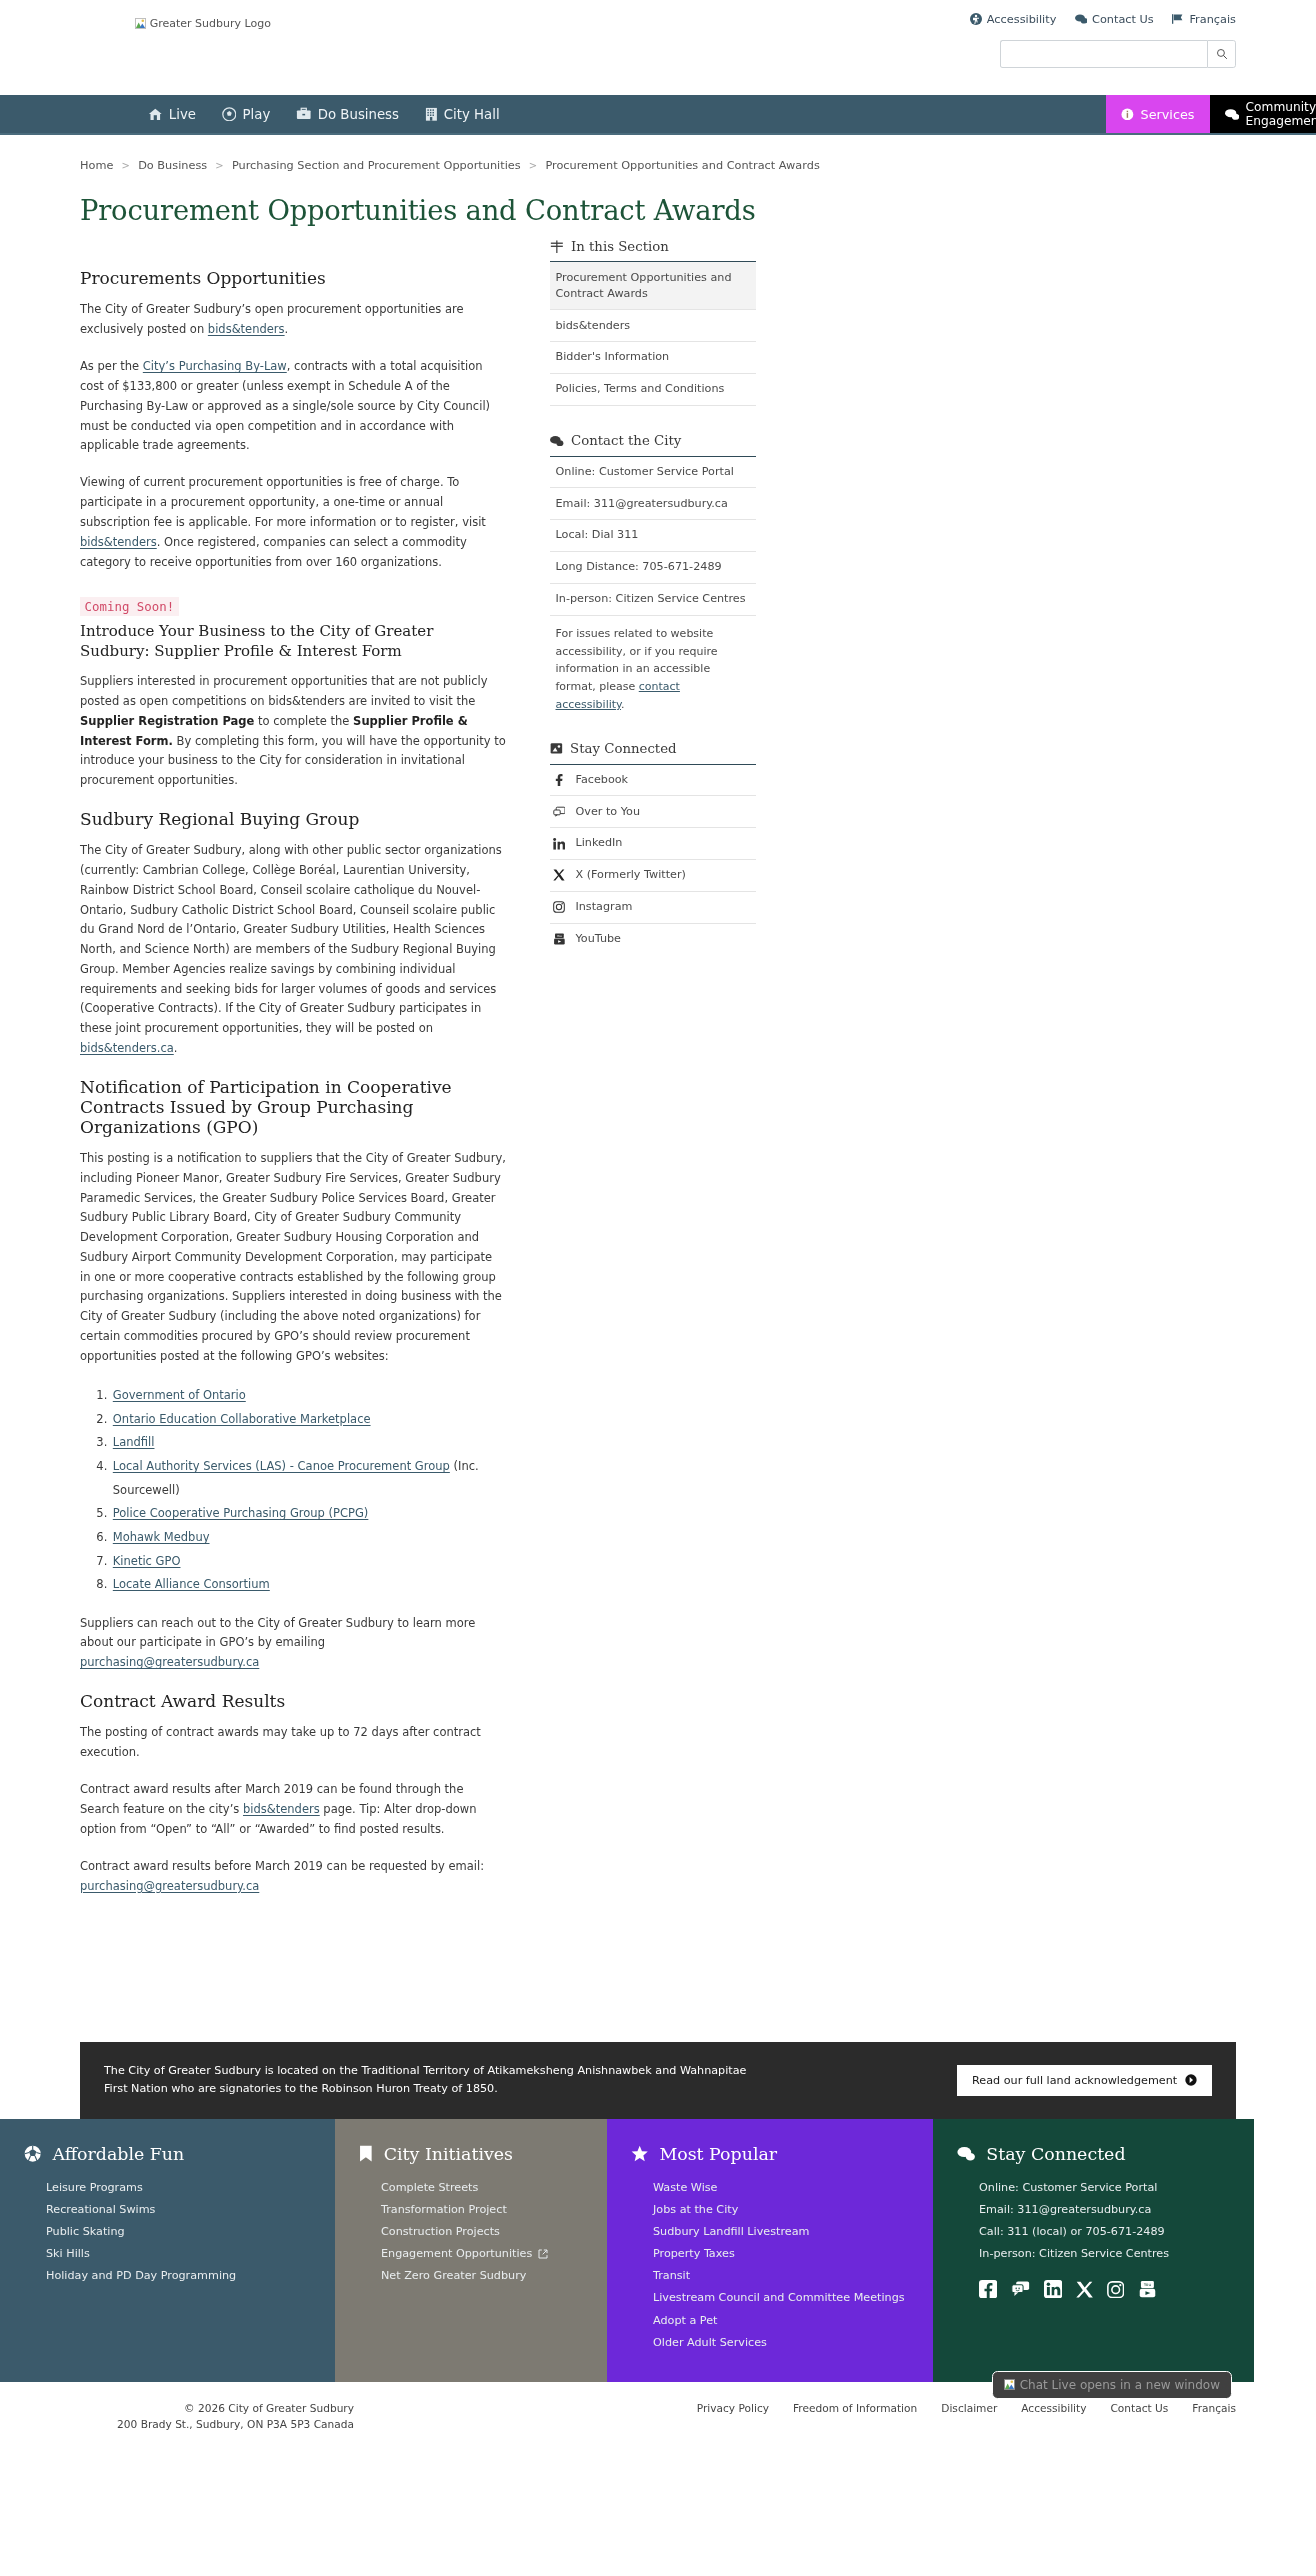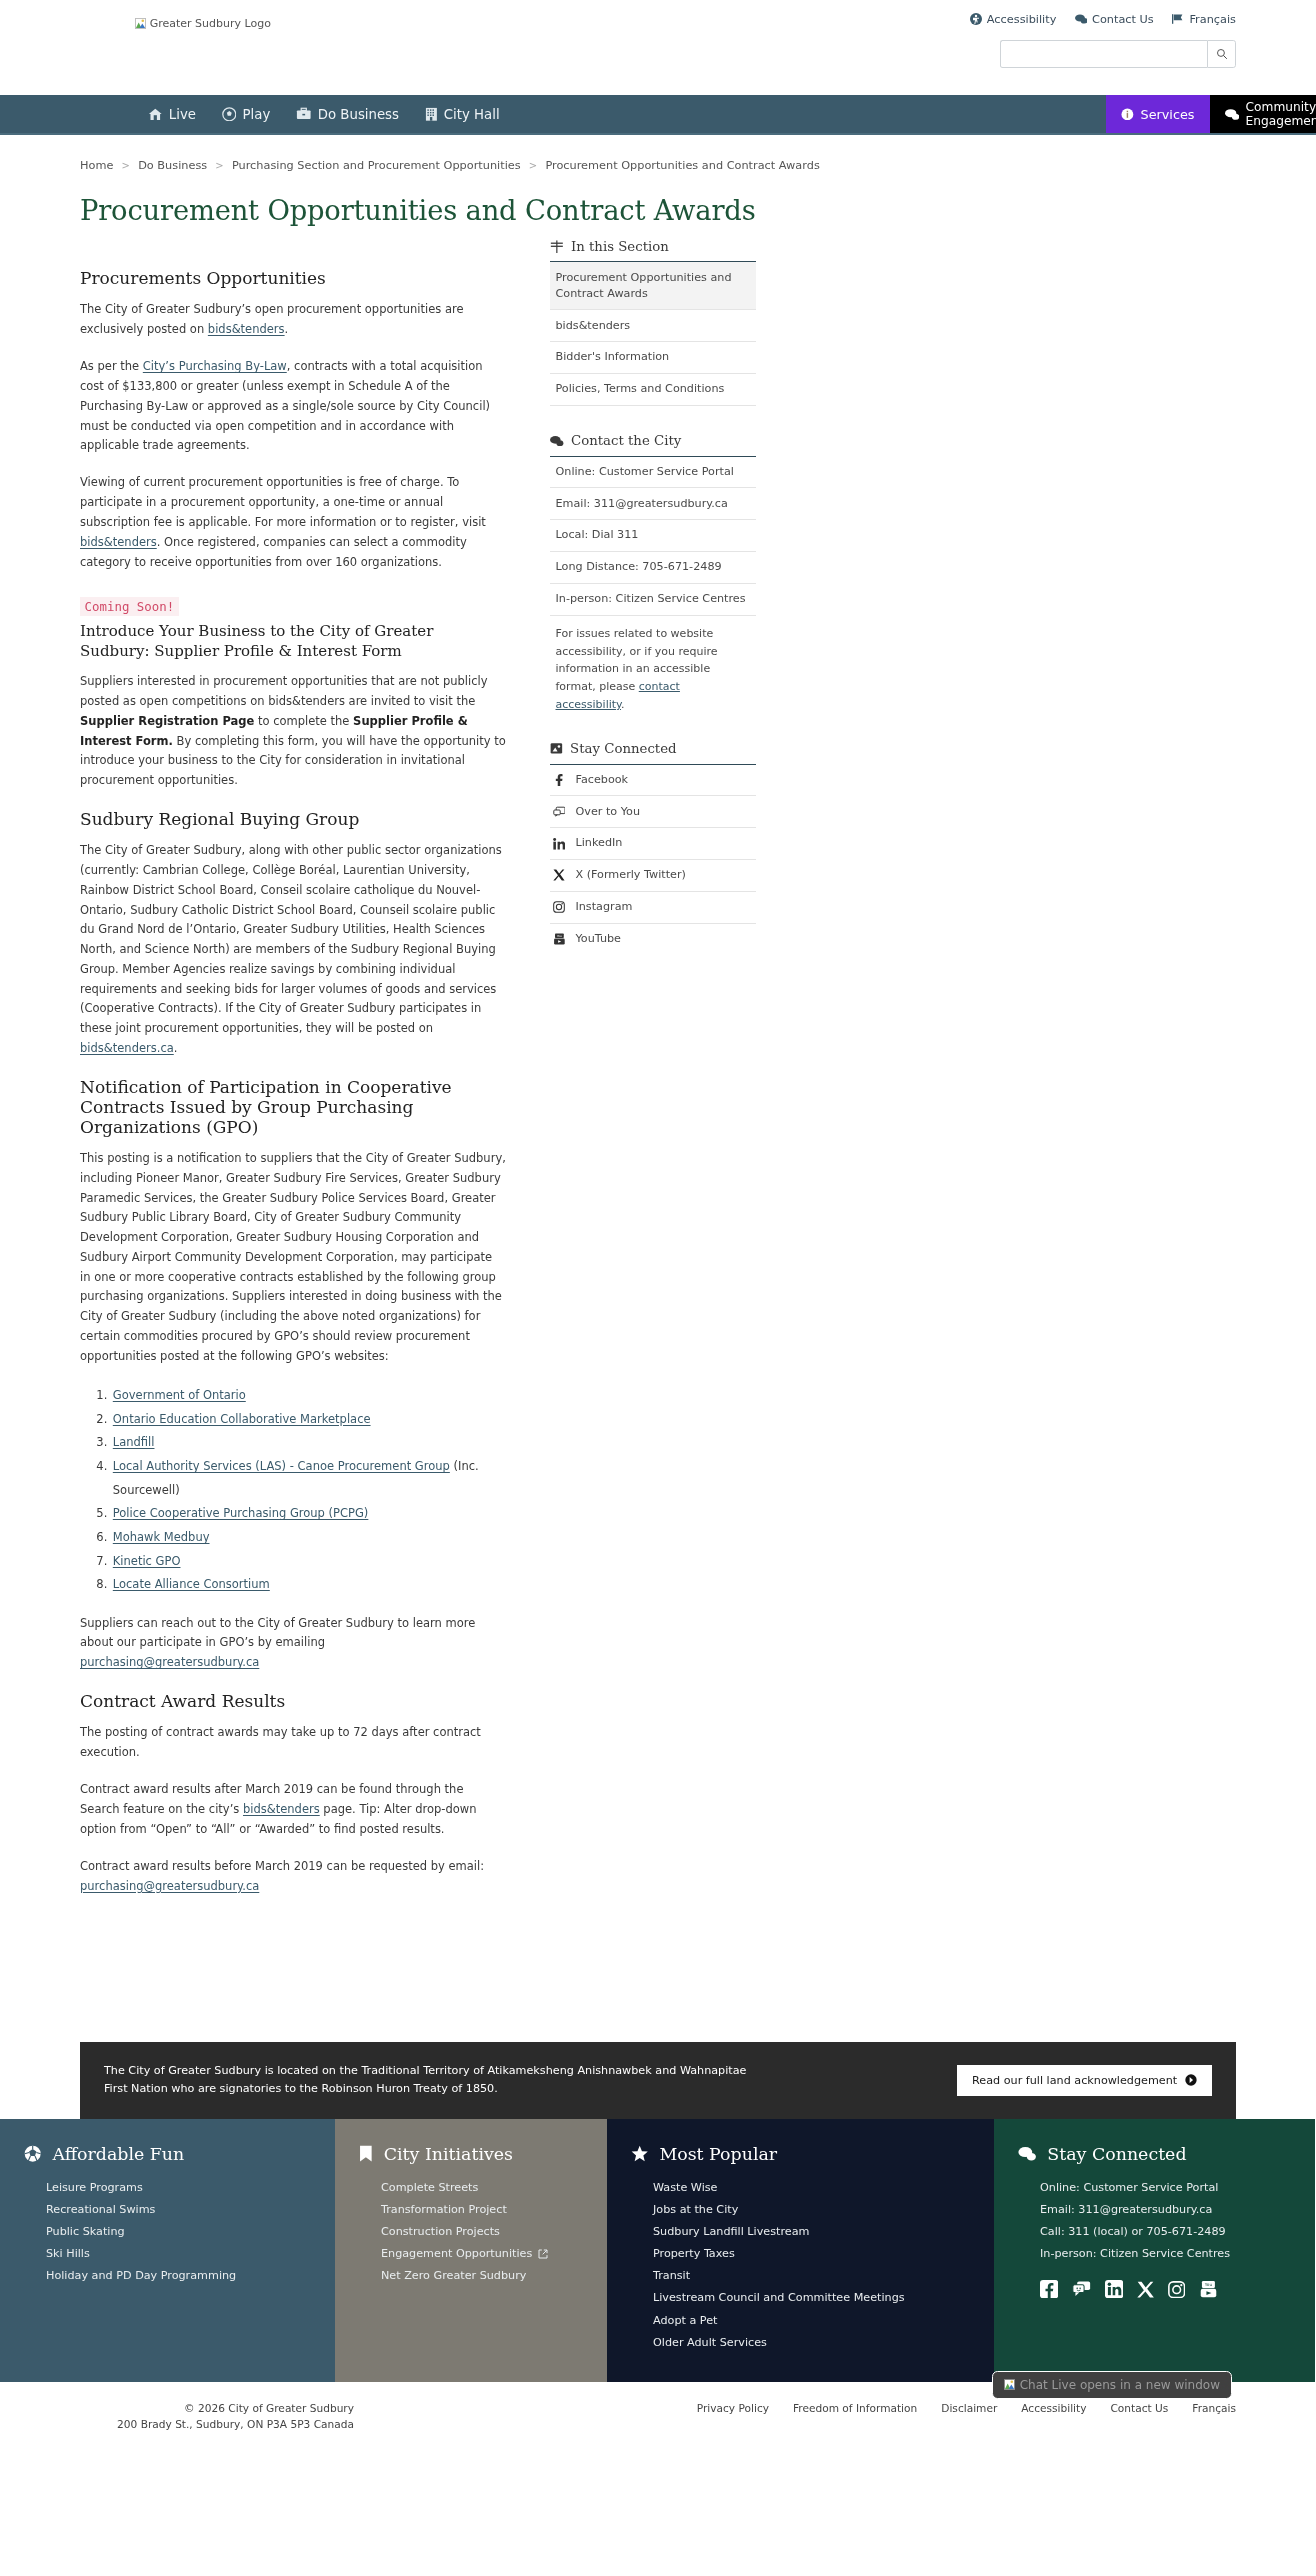--- a/index.html
+++ b/index.html
@@ -25,21 +25,21 @@
 
   .search-wrap { position:absolute; right:80px; top:40px; width:236px; height:28px; display:flex; }
   .search-input { flex:1; border:0.9px solid #cfd4d8; border-right:none; border-radius:2.7px 0 0 2.7px; height:28px; padding:0 7.3px; font-size:11px; outline:none; background:#fff; }
   .search-btn { width:29px; height:28px; border:0.9px solid #cfd4d8; border-radius:0 2.7px 2.7px 0; background:#fff; display:flex; align-items:center; justify-content:center; cursor:pointer; }
 
   
   .mainnav { height:40px; background:#3b5a6b; display:flex; align-items:stretch; border-bottom:2.7px solid #4a6b7c; }
   .nav-left { display:flex; align-items:stretch; padding-left:135px; }
   .nav-item { display:flex; align-items:center; gap:6.4px; padding:0 12.8px; color:#eef3f6; font-size:13.3px; cursor:pointer;text-align:center; }
   .nav-spacer { flex:1; }
-  .nav-services { background:#6d28d9; color:#fff; display:flex; align-items:center; gap:6.4px; padding:0 15.5px; font-size:12.8px; cursor:pointer; }
+  .nav-services { background:#d946ef; color:#fff; display:flex; align-items:center; gap:6.4px; padding:0 15.5px; font-size:12.8px; cursor:pointer; }
   .nav-community { background:#000; color:#fff; display:flex; align-items:center; gap:6.4px; padding:0 14.6px; font-size:12.2px; line-height:1.15; cursor:pointer; max-width:106px; }
 
   
   .page { padding:0 80px; }
   .breadcrumb { font-size:11.3px; color:#6c6c6c; padding:24px 0 0 0; display:flex; flex-wrap:wrap; align-items:center; gap:0;text-align:right; }
   .breadcrumb .crumb { color:#555; }
   .breadcrumb .sep { color:#aaa; margin:0 8.2px; font-size:10px; }
 
   h1.page-title {
     font-family:"DejaVu Serif", serif;
@@ -106,21 +106,21 @@
     background:#fff; color:#1a1a1a; border:none;
     font-size:11.2px; padding:9.1px 14.6px; display:flex; align-items:center; gap:8.2px; cursor:pointer;
     white-space:nowrap;
   }
 
   
   .footcols { display:flex; }
   .fcol { padding:20px 24px 27.4px 24px; }
   .fcol:nth-child(1) { background:#3b5a6b; width:335px; }
   .fcol:nth-child(2) { background:#7d7a72; width:272px; }
-  .fcol:nth-child(3) { background:#0f172a; width:387px; }
+  .fcol:nth-child(3) { background:#6d28d9; width:326px; }
   .fcol:nth-child(4) { background:#14483a; width:321px; }
   .fcol h4 {
     font-family:"DejaVu Serif", serif; font-weight:400;
     font-size:17.4px; color:#fff; margin:5.5px 0 12.8px 0;
     display:flex; align-items:center; gap:11px;
   }
   .fcol ul { list-style:none; margin:0; padding:0 0 0 22px; }
   .fcol li { font-size:11.2px; color:#e9edef; line-height:1.32; padding:3.7px 0; cursor:pointer; display:flex; align-items:center; gap:5.5px; }
   .fc-lines { padding:0 0 0 22px; }
   .fc-lines div { font-size:11.2px; color:#e9edef; padding:3.7px 0; line-height:1.32; }

